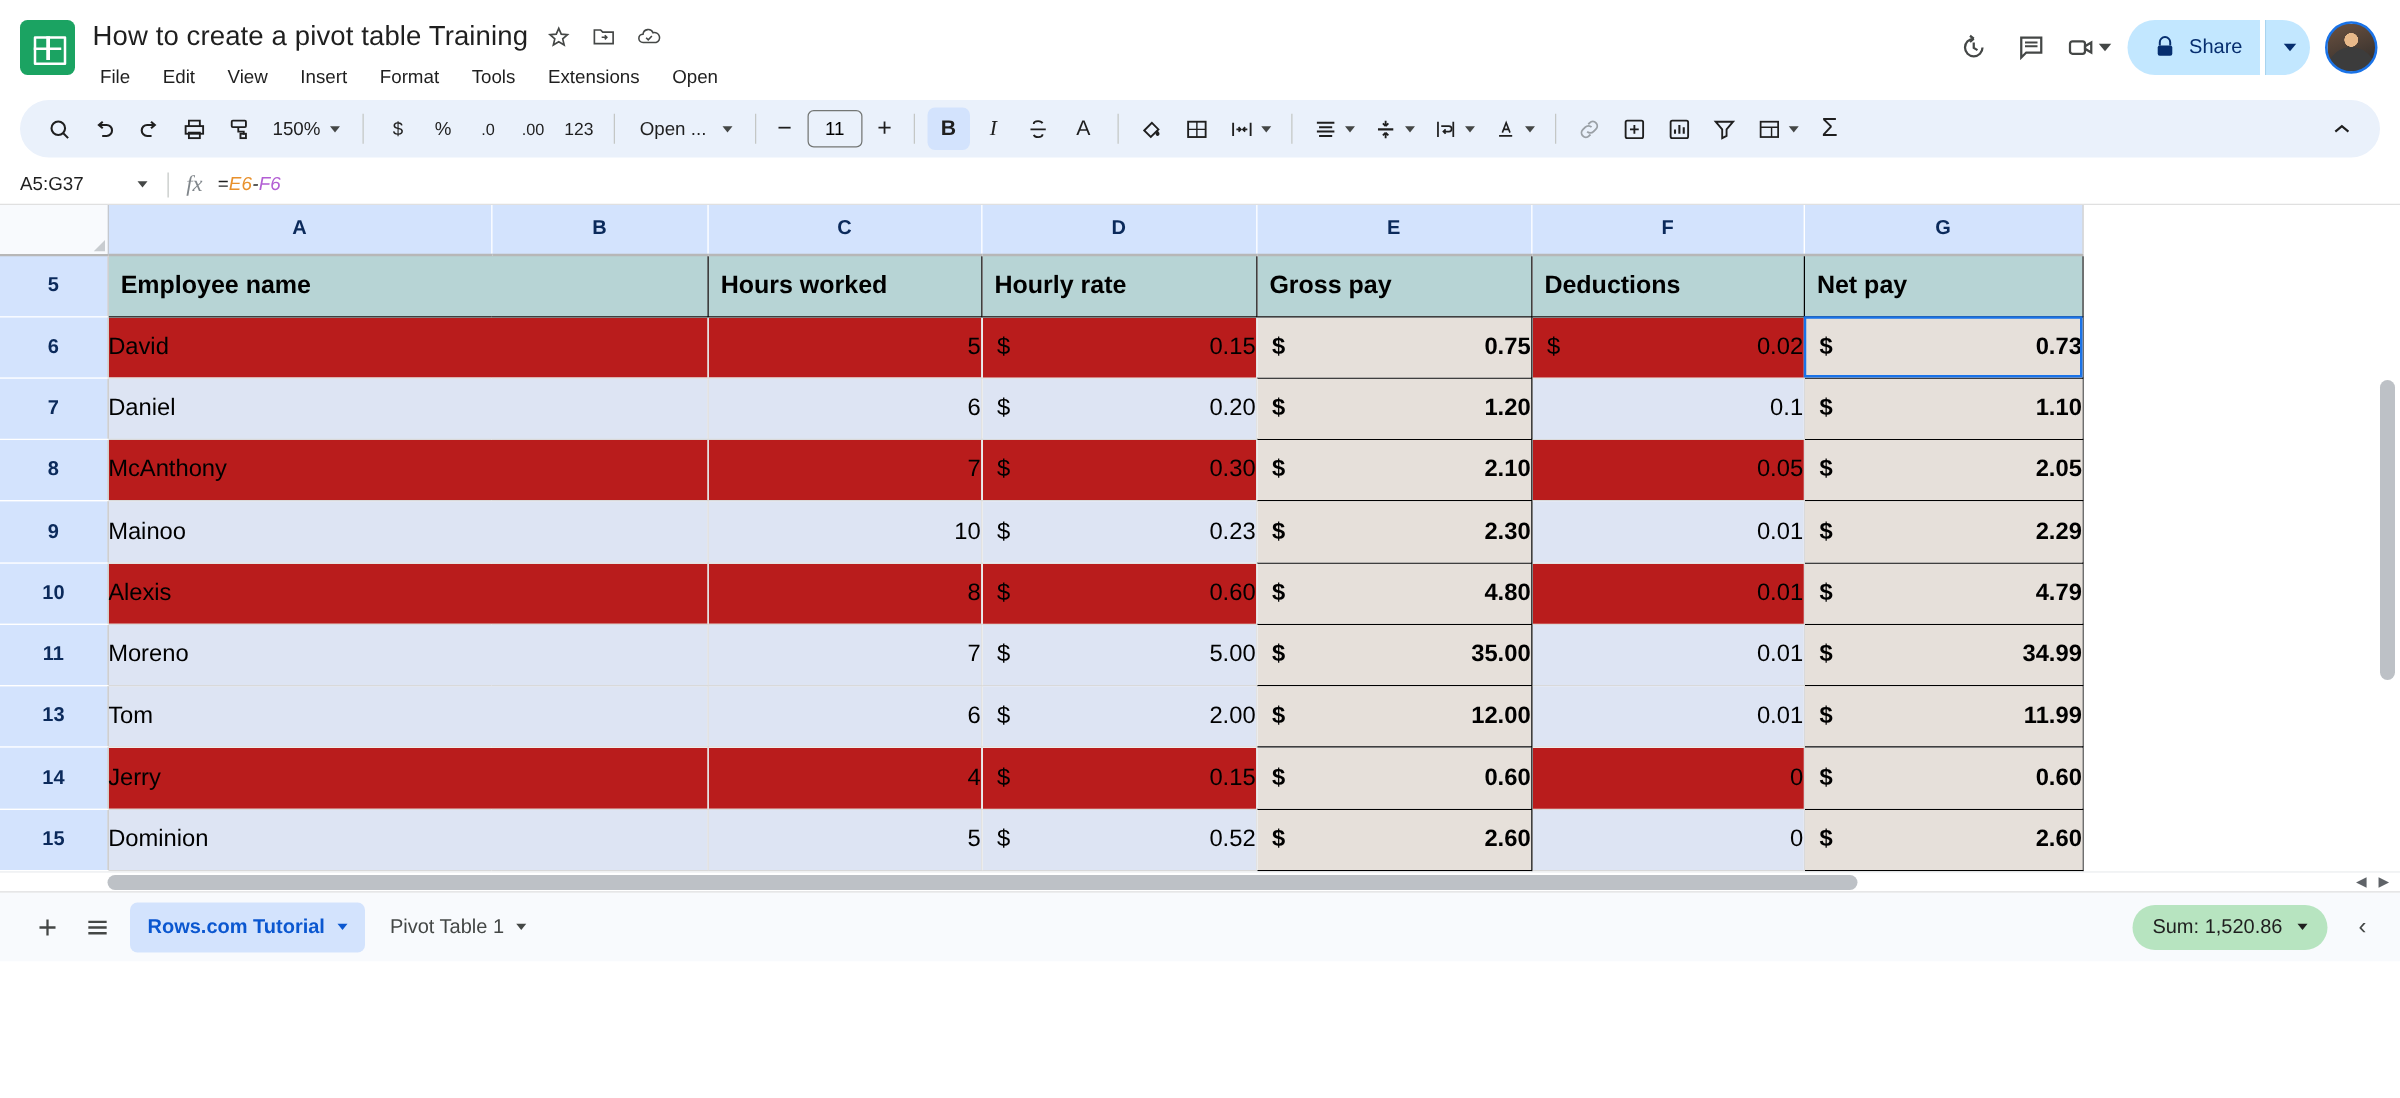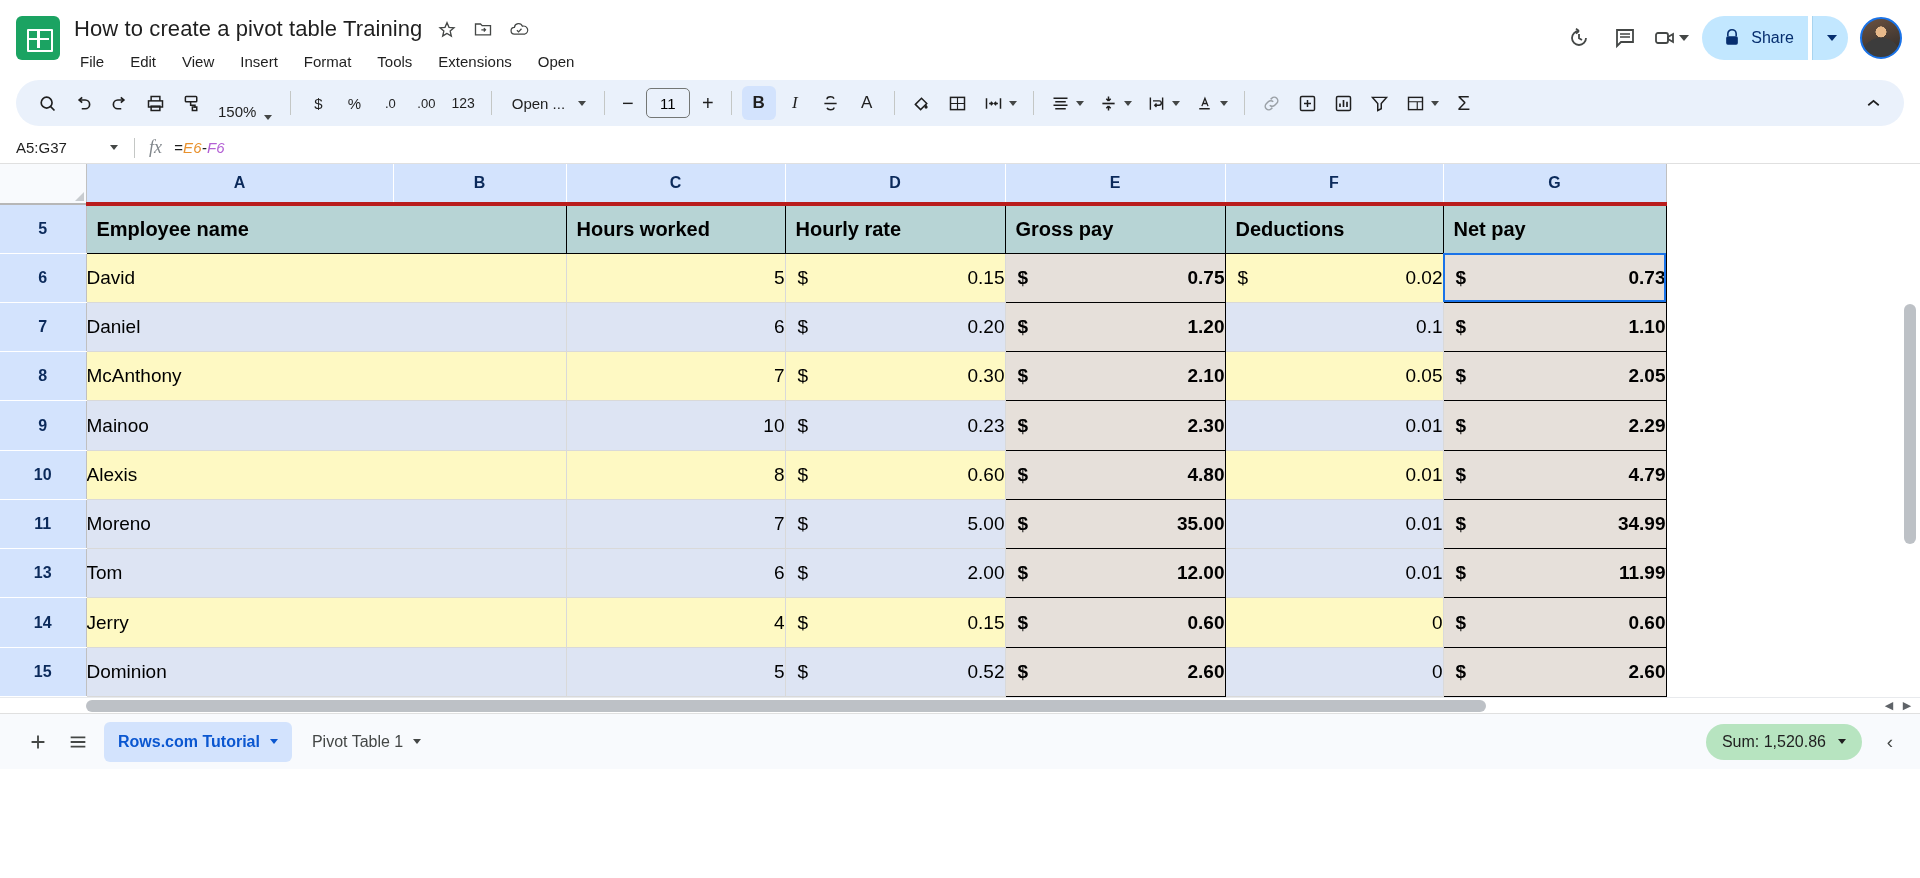--- a/index.html
+++ b/index.html
@@ -153,21 +153,21 @@
     font-size: 15px;
     white-space: nowrap;
   }
   .tool.active { background: #d3e3fd; }
   .tool svg { width: 21px; height: 21px; fill: currentColor; }
   .tool-sep {
     width: 1px; height: 24px;
     background: #c4c7c5;
     margin: 0 8px;
   }
-  .zoom-tool { gap: 8px; padding: 0 8px; font-size: 15px; align-items: flex-end; }
+  .zoom-tool { gap: 8px; padding: 0 8px; font-size: 15px; }
   .caret-sm {
     width: 0; height: 0;
     border-left: 4.5px solid transparent;
     border-right: 4.5px solid transparent;
     border-top: 5.5px solid #444746;
   }
   .font-name {
     width: 92px;
     justify-content: space-between;
     padding: 0 8px 0 10px;
@@ -295,25 +295,25 @@
     overflow: hidden;
   }
   
   tr.hdr td.cell {
     background: #b7d4d5;
     font-weight: 700;
     font-size: 20px;
     padding-left: 10px;
     border-right: 1px solid #000000;
     border-bottom: 1px solid #000000;
-    border-top: 4px solid #b91c1c;
+    border-top: 1px solid #b91c1c;
   }
   tr.hdr td.cell.first { border-left: 1px solid #000000; }
 
-  tr.odd td.cell  { background: #fef9c3; }
+  tr.odd td.cell  { background: #b91c1c; }
   tr.even td.cell { background: #dde4f3; }
 
   td.num { text-align: right; padding-right: 12px; }
   td.txt { text-align: left; padding-left: 12px; }
   td.cur {
     position: relative;
     text-align: right;
     padding-right: 12px;
   }
   td.cur .dollar {

